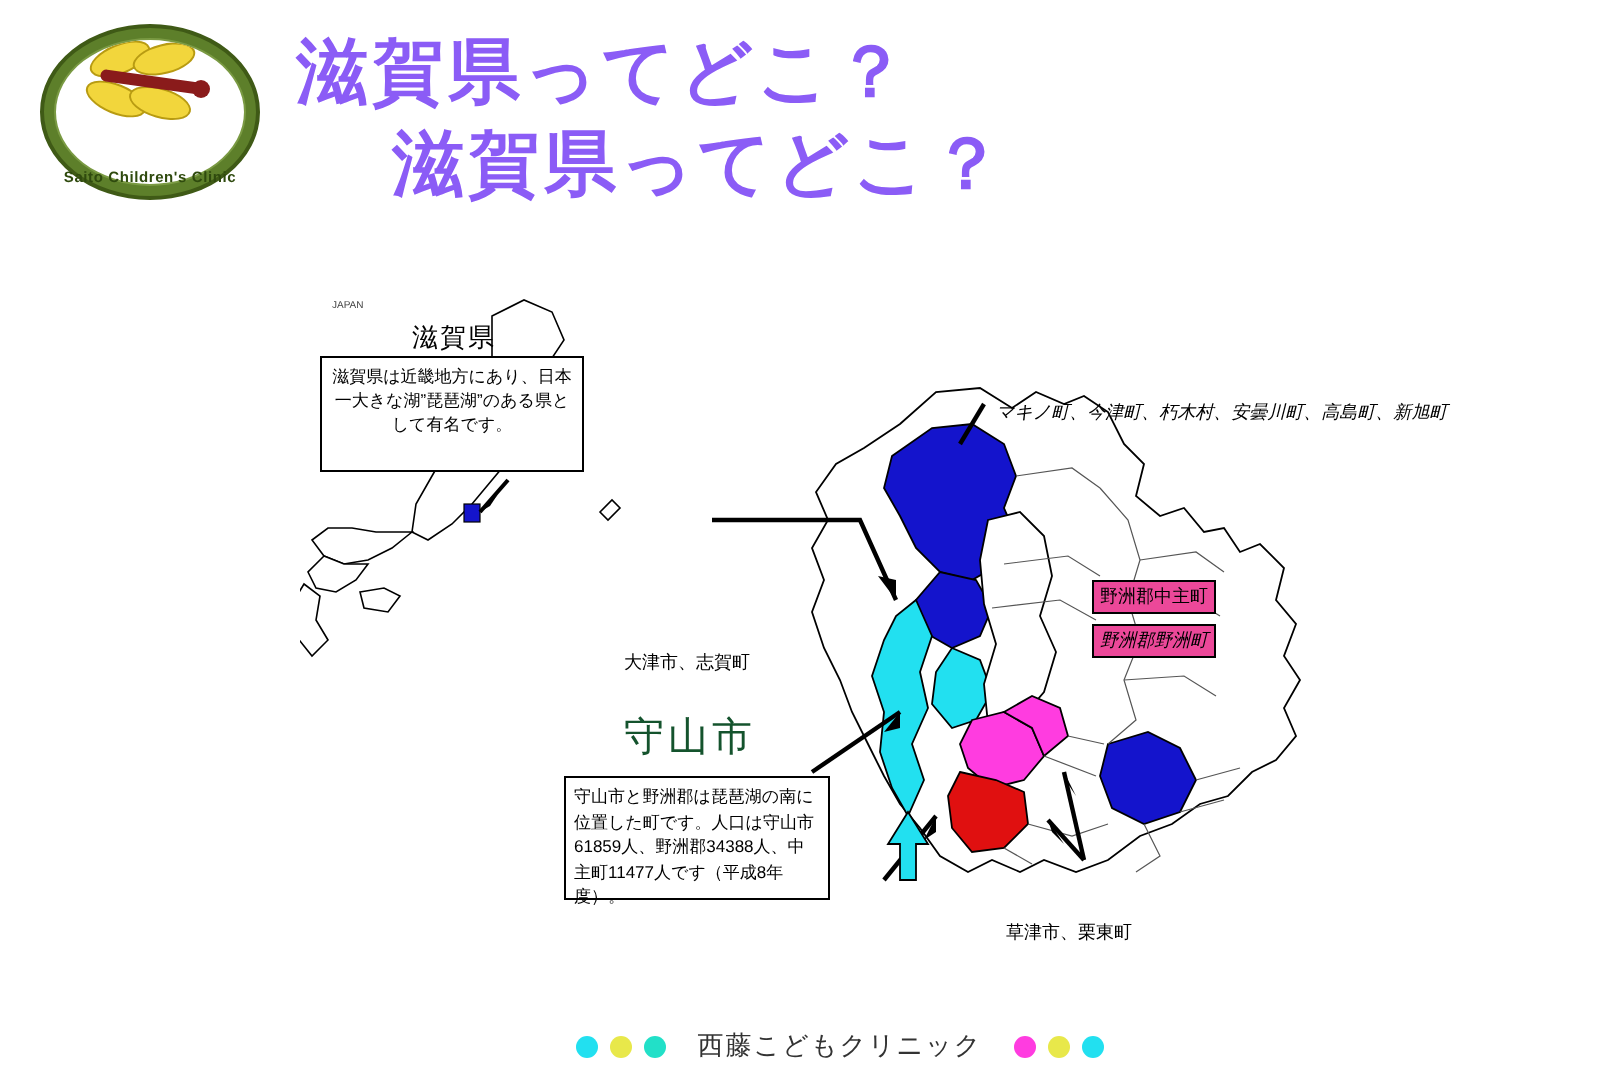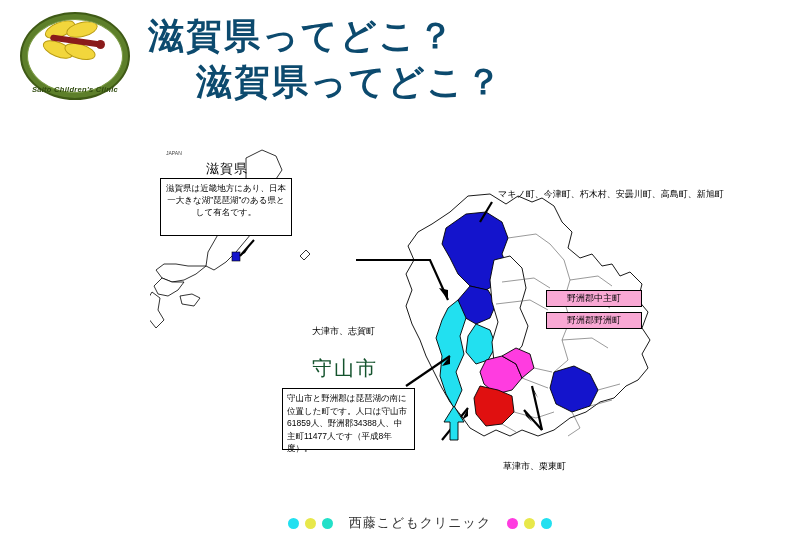--- a/index.html
+++ b/index.html
@@ -80,27 +80,26 @@
     left: 7px;
     bottom: 8px;
     width: 96px;
     text-align: center;
   }
   .logo-caption {
     color: #2f4a0e;
     font-size: 7.5px;
     letter-spacing: 0.3px;
     font-weight: bold;
-    font-style: italic;
   }
 
   
   .title1, .title2 {
     position: absolute;
-    color: #0c4a6e;
+    color: #8b5cf6;
     font-size: 36px;
     font-weight: bold;
     letter-spacing: 2px;
     white-space: nowrap;
   }
   .title1 { left: 148px; top: 12px; }
   .title2 { left: 196px; top: 58px; }
 
   
   .map-area {
@@ -159,30 +158,30 @@
     color: #14532d;
     letter-spacing: 2px;
   }
   .lbl {
     position: absolute;
     font-size: 9px;
     line-height: 13px;
     color: #000000;
     white-space: nowrap;
   }
-  .lbl-north   { left: 498px; top: 188px; }
+  .lbl-north   { left: 498px; top: 200px; font-style: italic; }
   .lbl-otsu    { left: 312px; top: 325px; }
   .lbl-yasu-n  { left: 546px; top: 290px; }
-  .lbl-yasu-y  { left: 546px; top: 312px; }
+  .lbl-yasu-y  { left: 546px; top: 312px; font-style: italic; }
   .lbl-east    { left: 578px; top: 352px; }
   .lbl-south   { left: 503px; top: 460px; font-family: Liberation Serif, serif; }
   .boxed-label {
     border: 1px solid #000000;
-    background: #f9a8d4;
-    padding: 1px 20px;
+    background: #ec4899;
+    padding: 1px 3px;
   }
   .tinytext {
     position: absolute;
     left: 166px;
     top: 150px;
     font-size: 5px;
     color: #444;
   }
 
   

